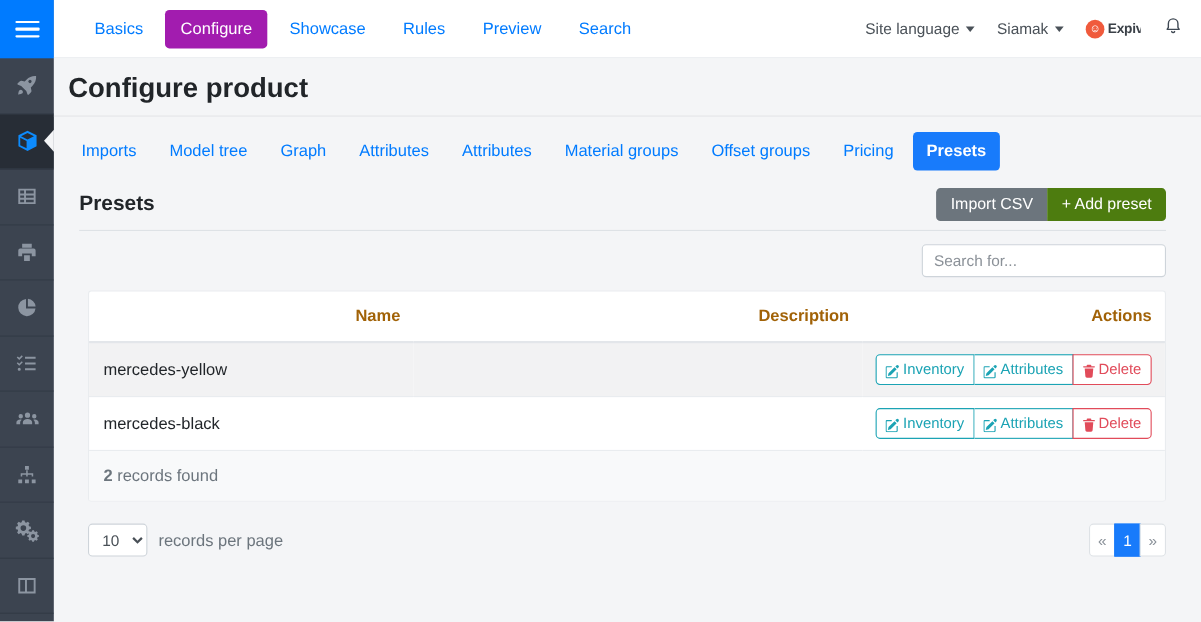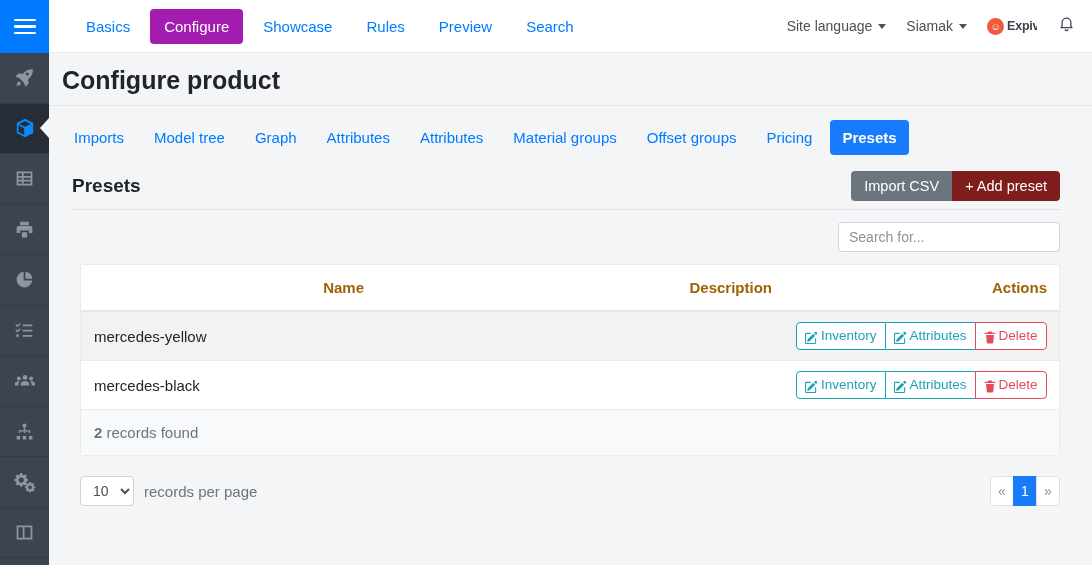--- a/index.html
+++ b/index.html
@@ -132,21 +132,21 @@
   .btn {
     font-size: 14.5px; border: none; cursor: pointer;
     padding: 7px 13px; color: #fff;
     font-family: "Liberation Sans", sans-serif;
   }
   .btn-csv {
     background: #6c757d;
     border-radius: 4px 0 0 4px;
   }
   .btn-add {
-    background: #7f1d1d;
+    background: #4d7c0f;
     border-radius: 0 4px 4px 0;
   }
 
   
   .search-row {
     display: flex; justify-content: flex-end;
     margin: 12px 32px 0 23px;
   }
   .search-input {
     width: 222px; height: 30px;

